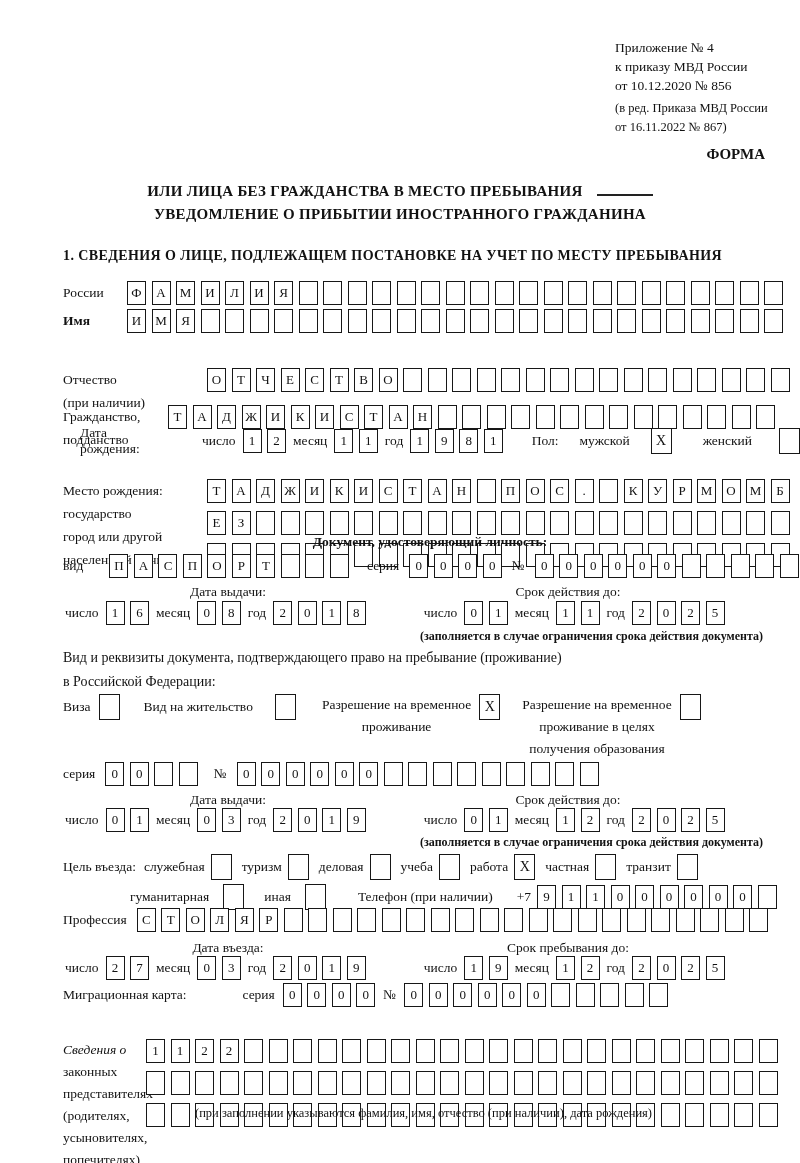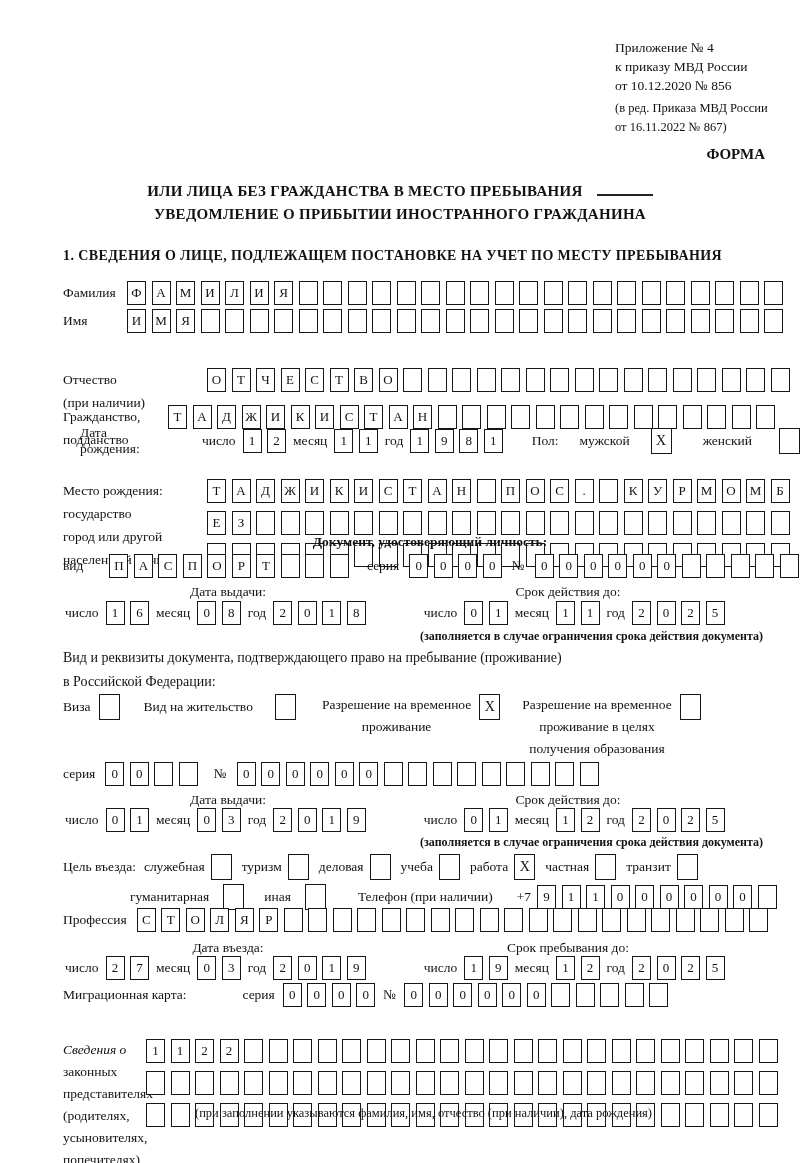--- a/index.html
+++ b/index.html
@@ -55,21 +55,21 @@
   <div class="abs b" style="top:146px; left:63px; width:702px; text-align:right; font-size:15px;">ФОРМА</div>
 
   <div class="abs b" style="top:180px; left:40px; width:720px; text-align:center; font-size:15px; line-height:23px; letter-spacing:0.3px;">
     <div><span>ИЛИ ЛИЦА БЕЗ ГРАЖДАНСТВА В МЕСТО ПРЕБЫВАНИЯ</span><span class="uline"></span></div>
     <div>УВЕДОМЛЕНИЕ О ПРИБЫТИИ ИНОСТРАННОГО ГРАЖДАНИНА</div>
   </div>
 
   <div class="abs b" style="top:248px; left:63px; font-size:14px; letter-spacing:0.4px;">1. СВЕДЕНИЯ О ЛИЦЕ, ПОДЛЕЖАЩЕМ ПОСТАНОВКЕ НА УЧЕТ ПО МЕСТУ ПРЕБЫВАНИЯ</div>
 
   <div class="abs frow" style="top:281px; left:63px;">
-    <span class="lbl" style="width:64px; flex:0 0 auto;">Фамилия</span>
+    <span class="lbl" style="width:64px; flex:0 0 auto;">России</span>
     <span class="cells">
         <span class="cell">Ф</span>
         <span class="cell">А</span>
         <span class="cell">М</span>
         <span class="cell">И</span>
         <span class="cell">Л</span>
         <span class="cell">И</span>
         <span class="cell">Я</span>
         <span class="cell"></span>
         <span class="cell"></span>
@@ -88,21 +88,21 @@
         <span class="cell"></span>
         <span class="cell"></span>
         <span class="cell"></span>
         <span class="cell"></span>
         <span class="cell"></span>
         <span class="cell"></span>
       </span>
   </div>
 
   <div class="abs frow" style="top:309px; left:63px;">
-    <span class="lbl" style="width:64px; flex:0 0 auto;">Имя</span>
+    <span class="lbl" style="width:64px; flex:0 0 auto;font-weight:bold;">Имя</span>
     <span class="cells">
         <span class="cell">И</span>
         <span class="cell">М</span>
         <span class="cell">Я</span>
         <span class="cell"></span>
         <span class="cell"></span>
         <span class="cell"></span>
         <span class="cell"></span>
         <span class="cell"></span>
         <span class="cell"></span>

